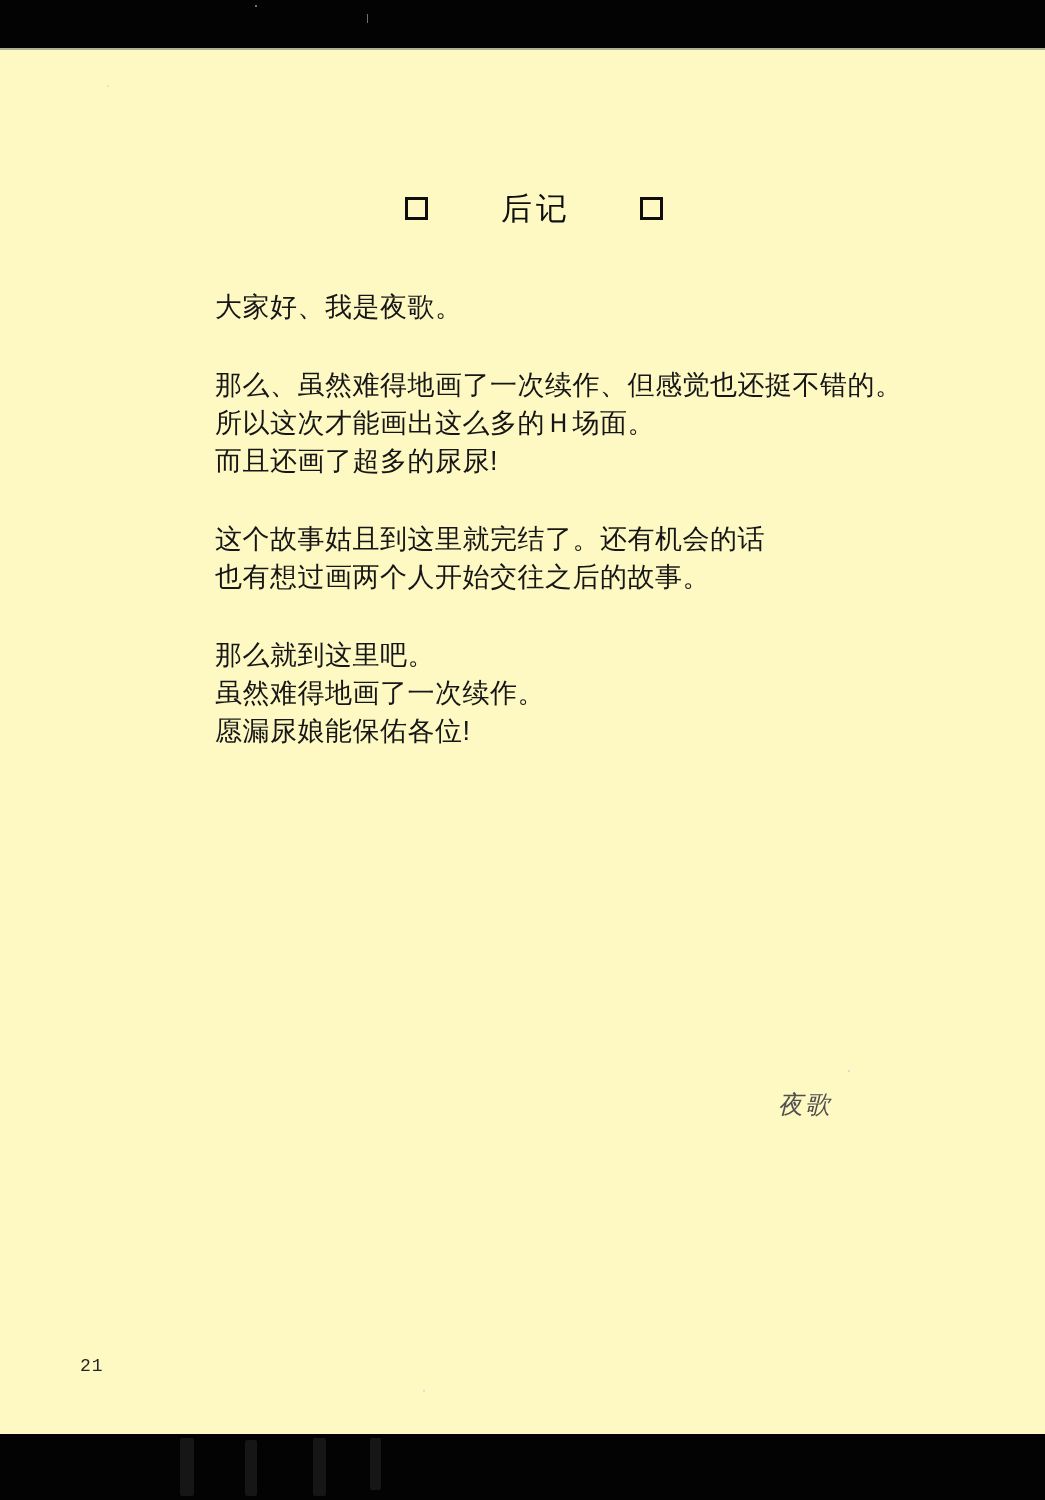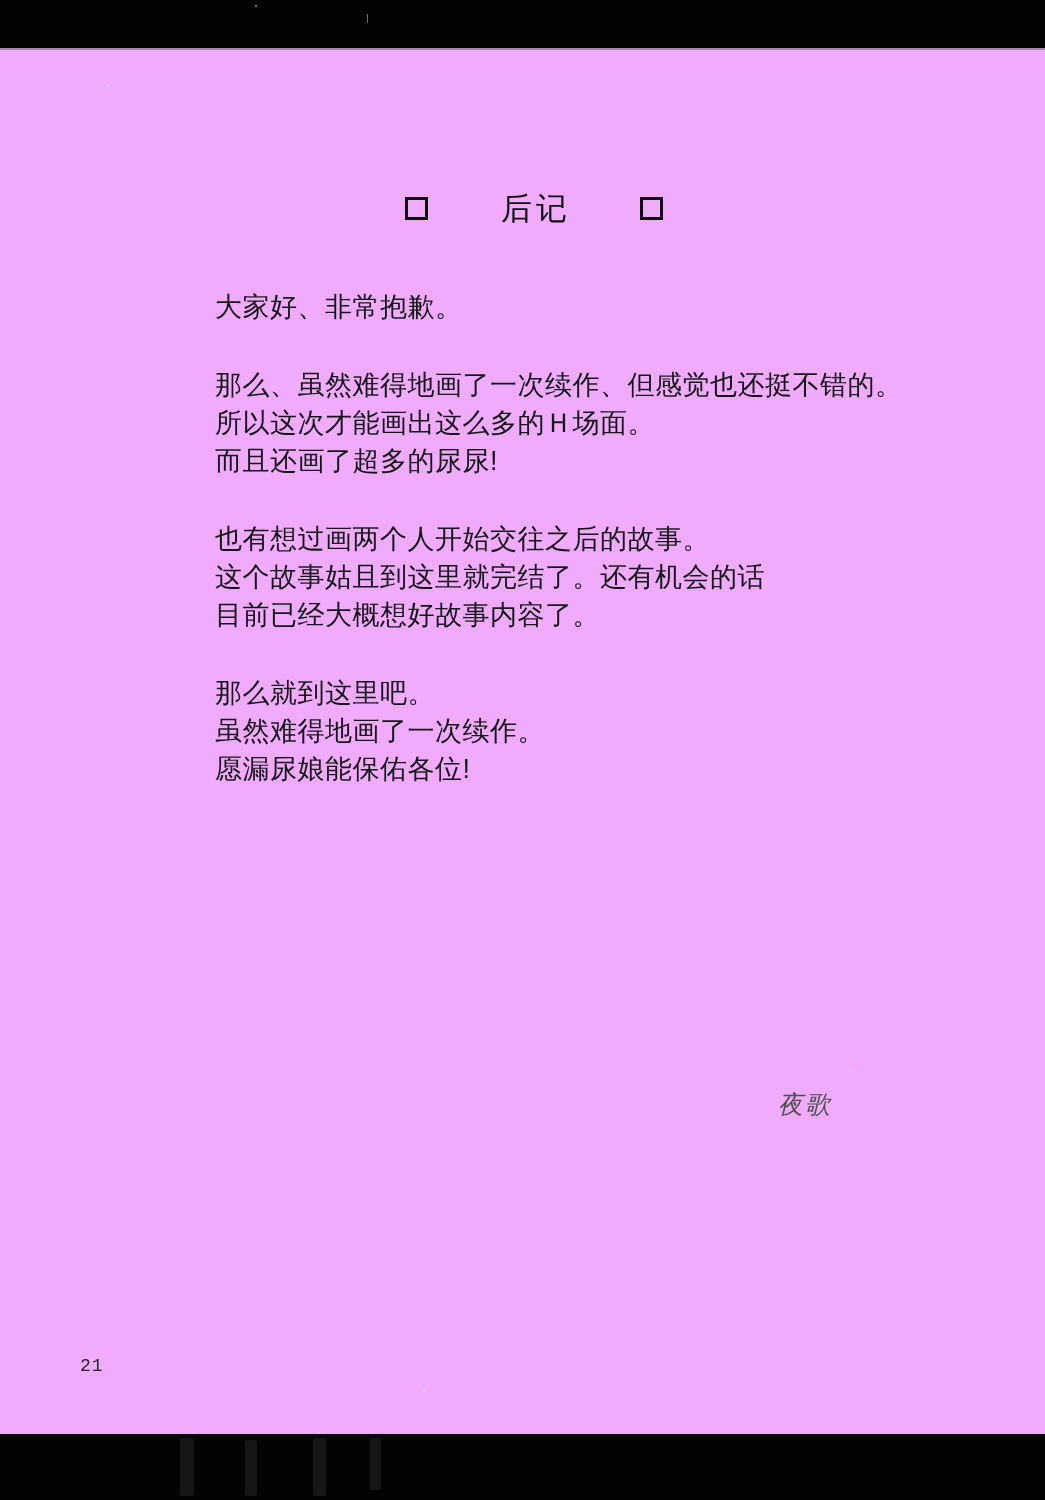--- a/index.html
+++ b/index.html
@@ -4,21 +4,21 @@
 <style>
   html, body {
     margin: 0;
     padding: 0;
     background: #e9e9e9;
   }
   .page {
     position: relative;
     width: 1045px;
     height: 1500px;
-    background: #f0abfc;
+    background: #fef9c3;
     overflow: hidden;
     font-family: "Liberation Sans", "DejaVu Sans", sans-serif;
   }
   
   .band-top {
     position: absolute;
     left: 0; top: 0;
     width: 1045px; height: 48px;
     background: #030303;
   }
@@ -105,31 +105,30 @@
     <div class="speck" style="left:367px;top:14px;width:1px;height:9px;background:#6f6f6f;border-radius:0;"></div>
   </div>
   <div class="band-edge"></div>
 
   <div class="header-box box-left"></div>
   <div class="page-title">后记</div>
   <div class="header-box box-right"></div>
 
   <div class="afterword-body" id="afterword-body">
       <div class="para">
-        <div class="line">大家好、非常抱歉。</div>
+        <div class="line">大家好、我是夜歌。</div>
       </div>
       <div class="para">
         <div class="line">那么、虽然难得地画了一次续作、但感觉也还挺不错的。</div>
         <div class="line">所以这次才能画出这么多的Ｈ场面。</div>
         <div class="line">而且还画了超多的尿尿!</div>
       </div>
       <div class="para">
+        <div class="line">这个故事姑且到这里就完结了。还有机会的话</div>
         <div class="line">也有想过画两个人开始交往之后的故事。</div>
-        <div class="line">这个故事姑且到这里就完结了。还有机会的话</div>
-        <div class="line">目前已经大概想好故事内容了。</div>
       </div>
       <div class="para">
         <div class="line">那么就到这里吧。</div>
         <div class="line">虽然难得地画了一次续作。</div>
         <div class="line">愿漏尿娘能保佑各位!</div>
       </div>
     </div>
 
   <div class="signature">夜歌</div>
 

